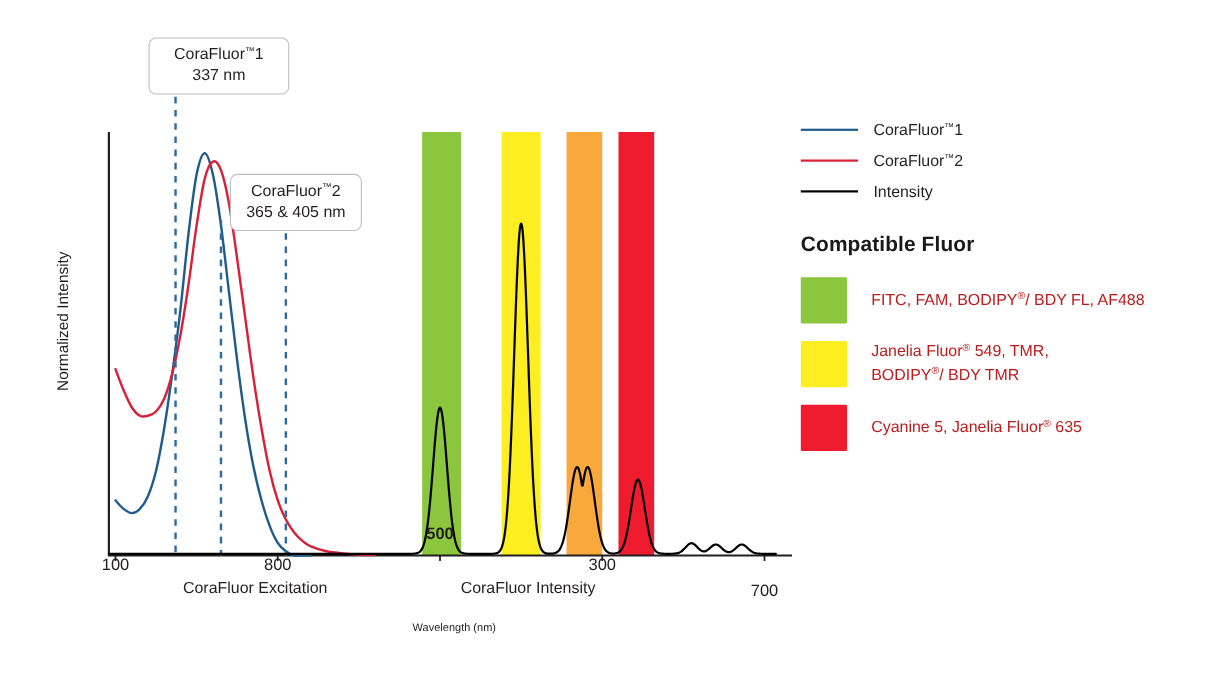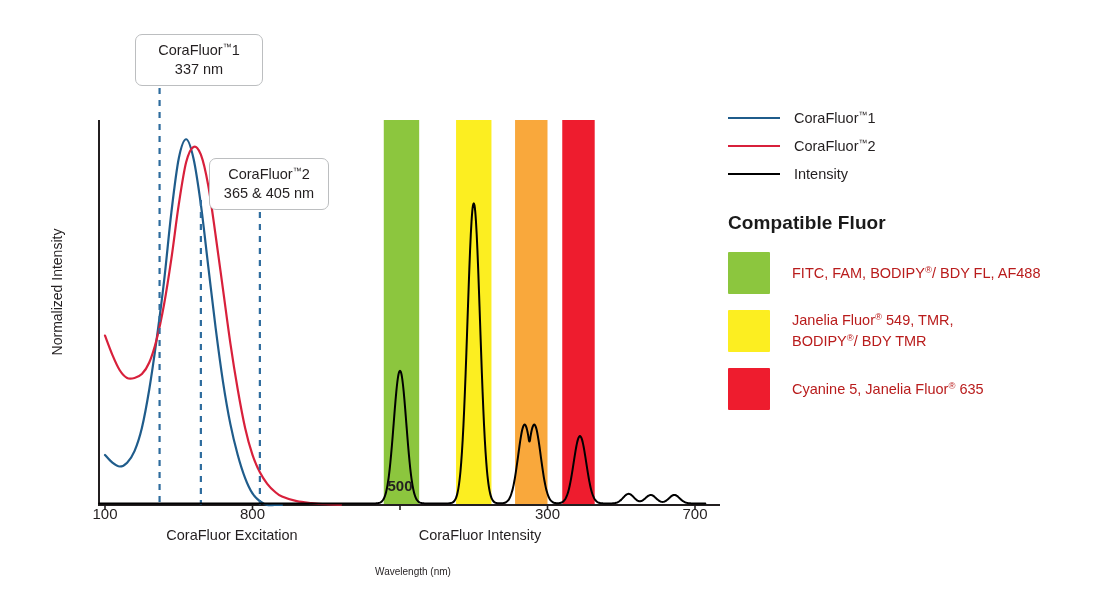--- a/index.html
+++ b/index.html
@@ -83,21 +83,21 @@
   <div class="callout" id="callout2">
     <span>CoraFluor</span><span class="tm">™</span><span>2</span>
     <span class="l2">365 &amp; 405 nm</span>
   </div>
 
   <div id="xticks">
       <div class="axnum" style="left: 75px; top: 505px;">100</div>
       <div class="axnum" style="left: 222.5px; top: 505px;">800</div>
       <div class="axnum" style="left: 370px; top: 477px; font-weight: bold;">500</div>
       <div class="axnum" style="left: 517.5px; top: 505px;">300</div>
-      <div class="axnum" style="left: 665px; top: 505px;">700</div>
+      <div class="axnum" style="left: 665px; top: 529px;">700</div>
     </div>
 
   <div class="subcap" id="cap-exc" style="left:147px;top:527px;width:170px;">CoraFluor Excitation</div>
   <div class="subcap" id="cap-emi" style="left:395px;top:527px;width:170px;">CoraFluor Intensity</div>
 
   <div id="ylabel">Normalized Intensity</div>
   <div id="xlabel">Wavelength (nm)</div>
 
   <div id="legend">
     <div id="legend-series">

